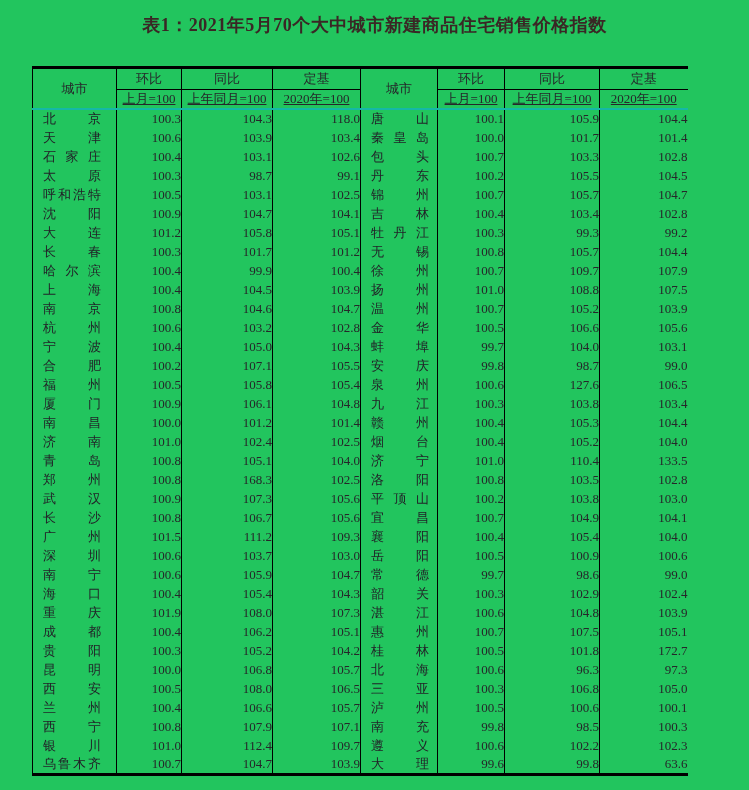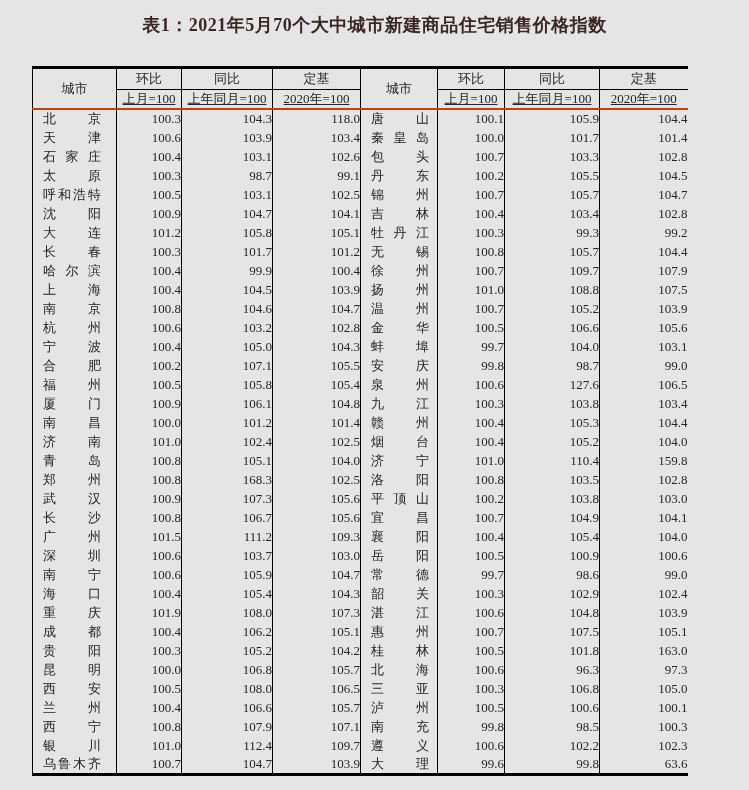--- a/index.html
+++ b/index.html
@@ -6,21 +6,21 @@
     margin: 0; padding: 0;
     background: #ffffff;
   }
   body {
     width: 749px; height: 790px;
     font-family: "Liberation Serif", "DejaVu Serif", serif;
   }
   .page {
     position: relative;
     width: 749px; height: 790px;
-    background: #e5e5e5;
+    background: #22c55e;
     overflow: hidden;
   }
   .title {
     padding-top: 13px;
     width: 749px;
     text-align: center;
     font-size: 18px;
     font-weight: bold;
     color: #3a2725;
     letter-spacing: 0.5px;
@@ -47,21 +47,21 @@
     border-right: 1px solid #000;
     overflow: hidden;
     white-space: nowrap;
   }
   
   table.price-table th:last-child,
   table.price-table td:last-child {
     border-right: none;
   }
   thead {
-    border-bottom: 2px solid #c2410c;
+    border-bottom: 2px solid #14b8a6;
   }
   thead tr.h1 th { height: 20px; }
   thead tr.h2 th { height: 17px; text-decoration: underline; }
   thead th.span-top { border-bottom: 1px solid #000; }
   thead th { text-align: center; }
   tbody tr { height: 19px; }
   td.num {
     text-align: right;
     padding-right: 8px;
     color: #3b3b46;
@@ -492,21 +492,21 @@
             <td class="num">105.1</td>
             <td class="num">104.0</td>
             <td class="city-cell">
               <span class="city-name">
                 <span>济</span>
                 <span>宁</span>
               </span>
             </td>
             <td class="num">101.0</td>
             <td class="num">110.4</td>
-            <td class="num">159.8</td>
+            <td class="num">133.5</td>
           </tr>
           <tr>
             <td class="city-cell">
               <span class="city-name">
                 <span>郑</span>
                 <span>州</span>
               </span>
             </td>
             <td class="num">100.8</td>
             <td class="num">168.3</td>
@@ -693,21 +693,21 @@
             <td class="num">105.2</td>
             <td class="num">104.2</td>
             <td class="city-cell">
               <span class="city-name">
                 <span>桂</span>
                 <span>林</span>
               </span>
             </td>
             <td class="num">100.5</td>
             <td class="num">101.8</td>
-            <td class="num">163.0</td>
+            <td class="num">172.7</td>
           </tr>
           <tr>
             <td class="city-cell">
               <span class="city-name">
                 <span>昆</span>
                 <span>明</span>
               </span>
             </td>
             <td class="num">100.0</td>
             <td class="num">106.8</td>

